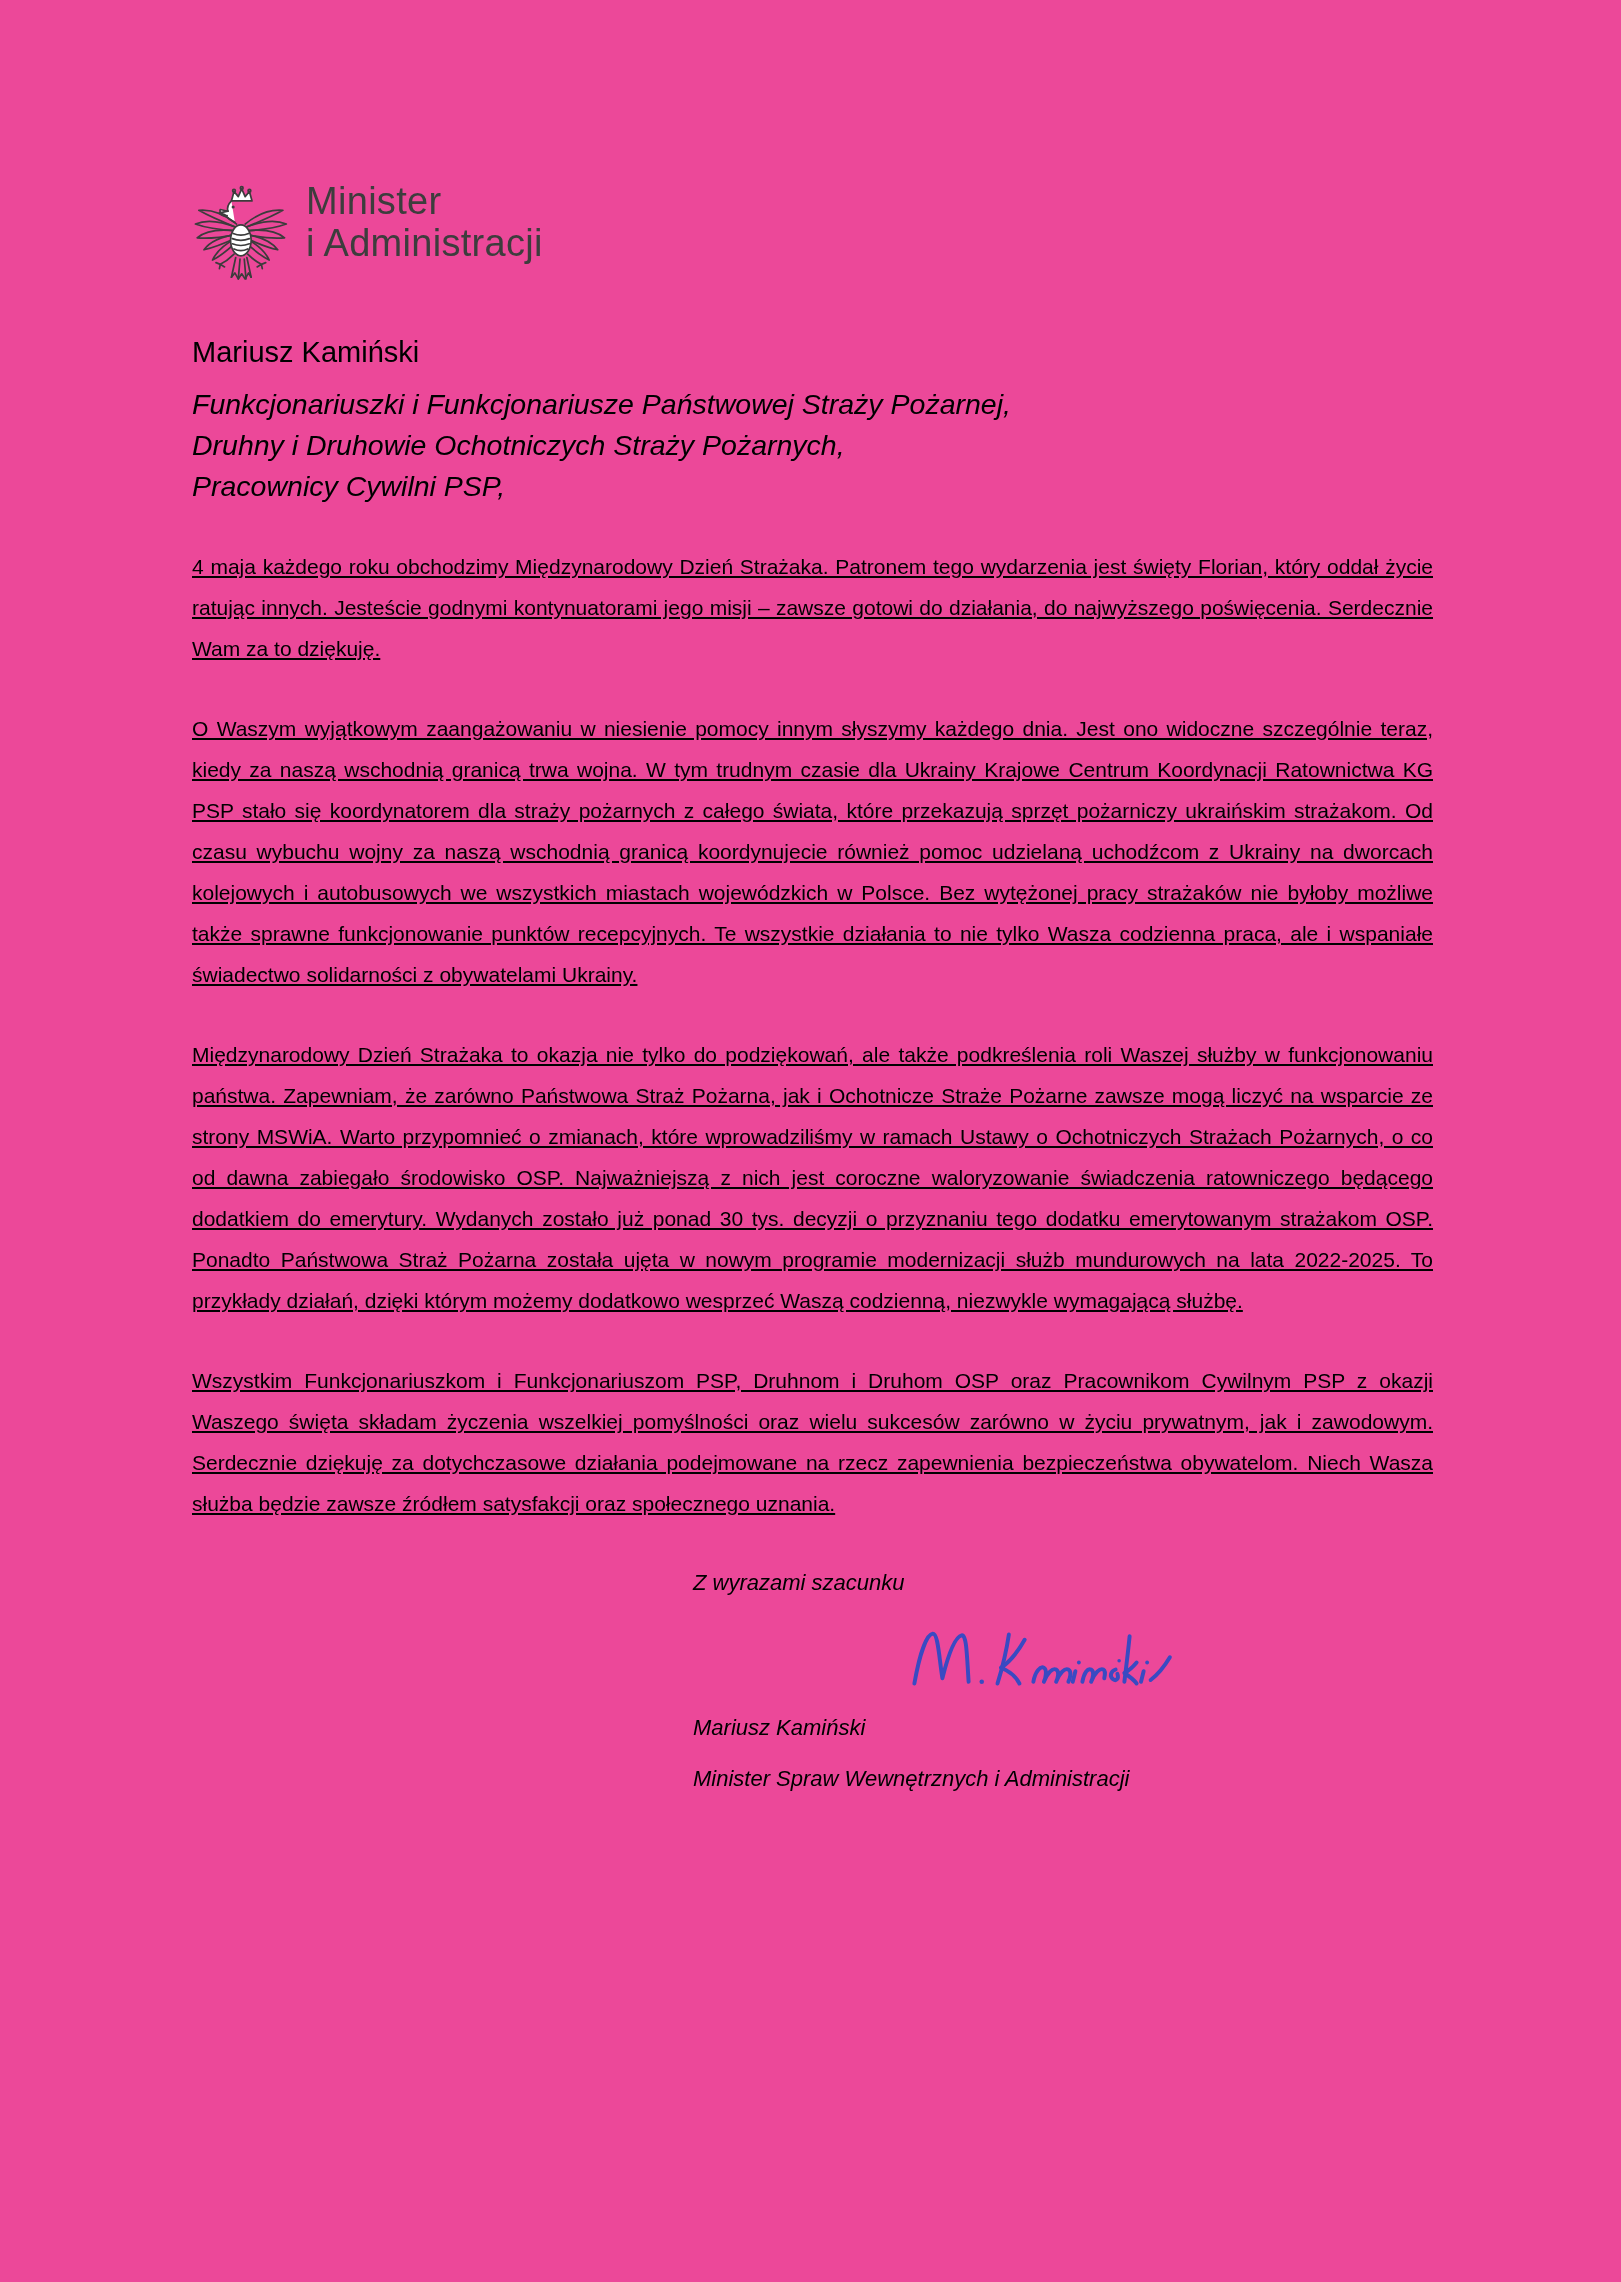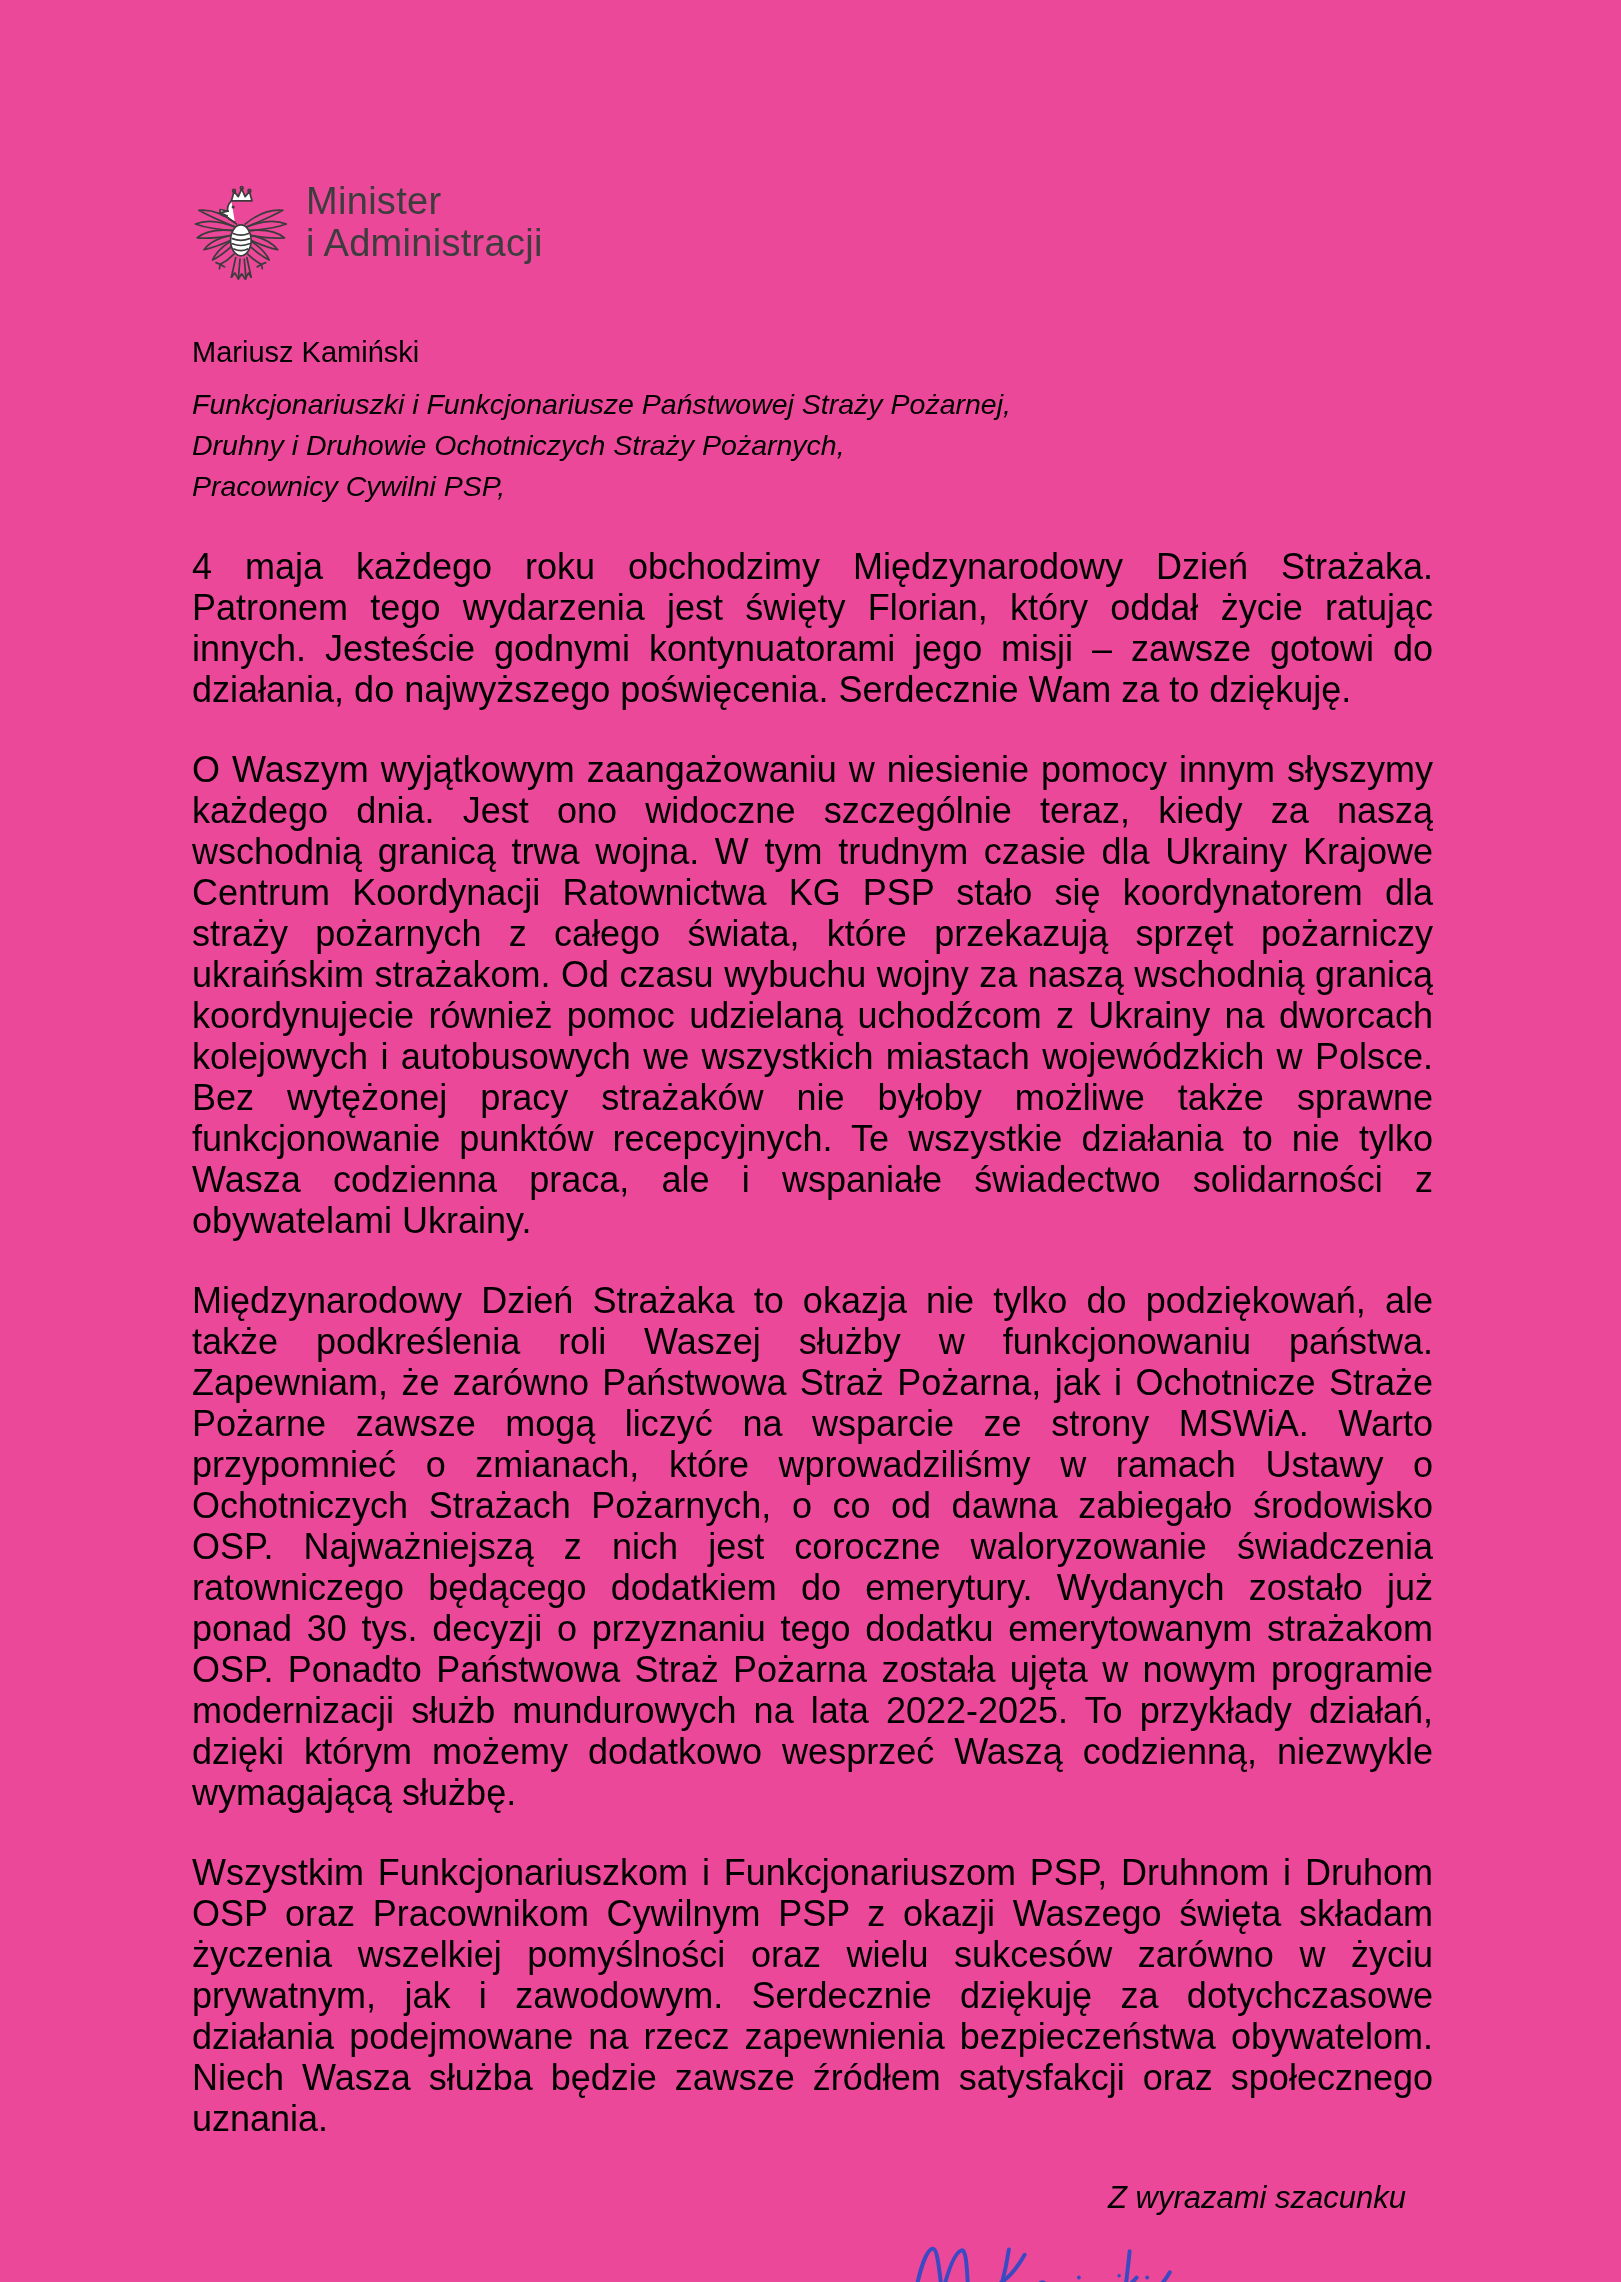--- a/index.html
+++ b/index.html
@@ -36,32 +36,33 @@
     line-height: 34px;
   }
   .salutation {
     margin-top: 15px;
     font-style: italic;
     font-size: 28.5px;
     line-height: 41px;
   }
   .paragraph {
     margin: 39px 0 0 0;
-    font-size: 36px;
+    font-size: 21px;
     line-height: 41px;
     text-align: justify;
     text-justify: inter-word;
+    text-decoration: underline;
   }
   .closing-block {
     margin-top: 41px;
     margin-left: 501px;
     width: 713px;
-    text-align: right;
+    text-align: left;
     font-style: italic;
-    font-size: 31px;
+    font-size: 22px;
     line-height: 36px;
   }
   .signature-svg {
     display: block;
     margin: 23px auto 0 auto;
     width: 294px;
     height: 70px;
   }
   .signer-name { margin-top: 16px; }
   .signer-title { margin-top: 15px; }

